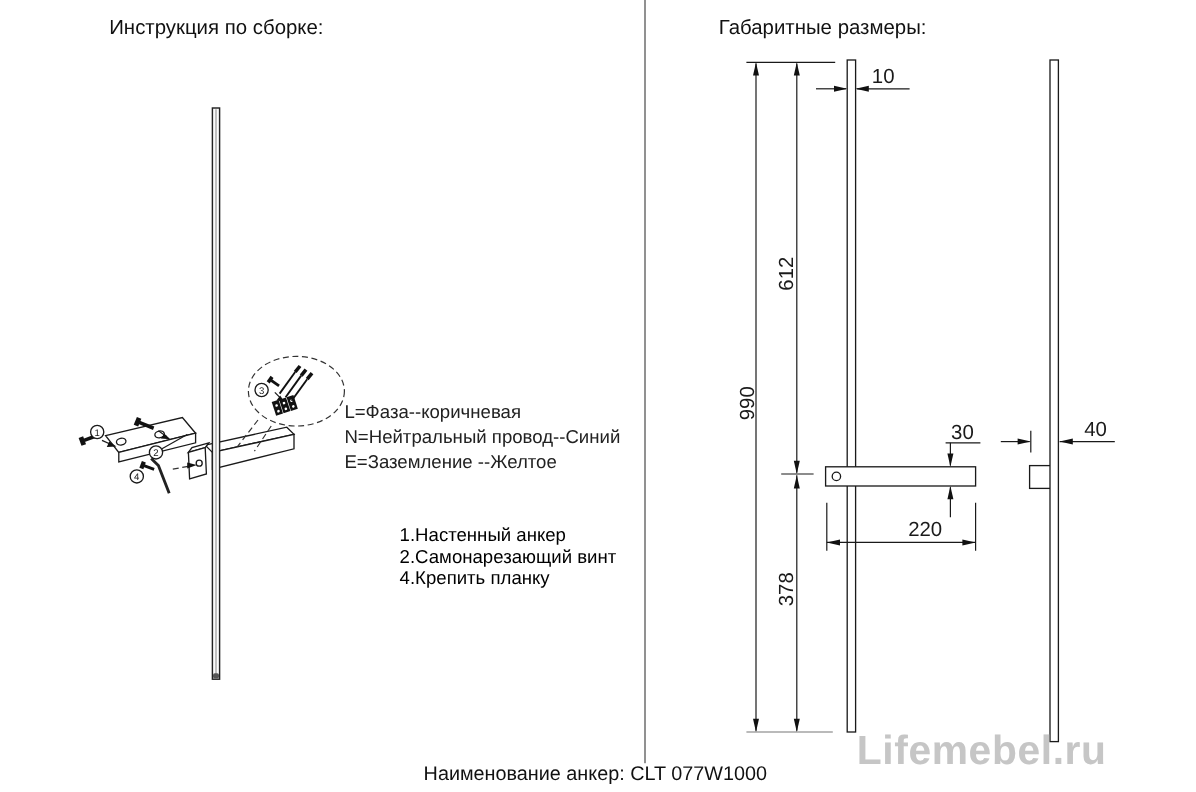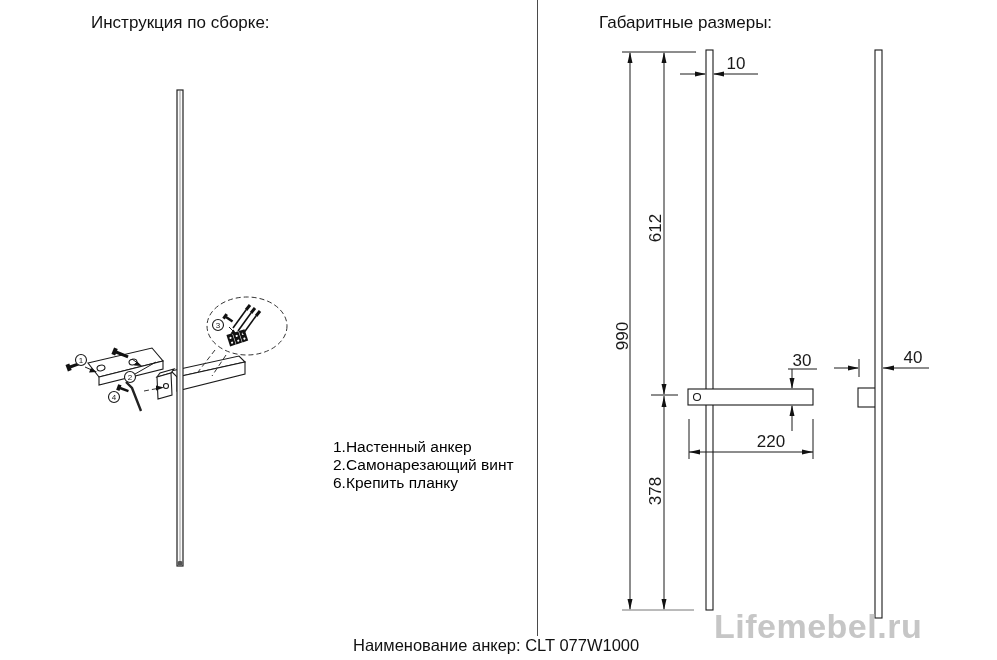--- a/index.html
+++ b/index.html
@@ -127,25 +127,30 @@
       </g>
       <line class="ln" x1="189" y1="272" x2="194" y2="277"></line>
       <polygon class="blackfill" points="197,280 190.5,278.5 193.5,274.5"></polygon>
       <g>
         <circle class="shape" cx="178" cy="270" r="5.5"></circle>
         <text class="callnum" x="178" y="273" text-anchor="middle">3</text>
       </g>
     </g>
   </svg>
 
+  <div class="abs wiring">
+    <div>L=Фаза--коричневая</div>
+    <div>N=Нейтральный провод--Синий</div>
+    <div>E=Заземление --Желтое</div>
+  </div>
 
   <div class="abs parts">
     <div>1.Настенный анкер</div>
     <div>2.Самонарезающий винт</div>
-    <div>6.Крепить планку</div>
+    <div>4.Крепить планку</div>
   </div>
 
   <svg class="abs" style="left:540px;top:40px;" width="420" height="590" viewBox="0 0 420 590">
 
     <line class="ln" x1="82" y1="12" x2="156" y2="12"></line>
     <line class="lngray" x1="82" y1="570" x2="154" y2="570"></line>
 
     <g>
       <line class="ln" x1="90" y1="13" x2="90" y2="569"></line>
       <polygon class="blackfill" points="90,12 87.5,23 92.5,23"></polygon>

